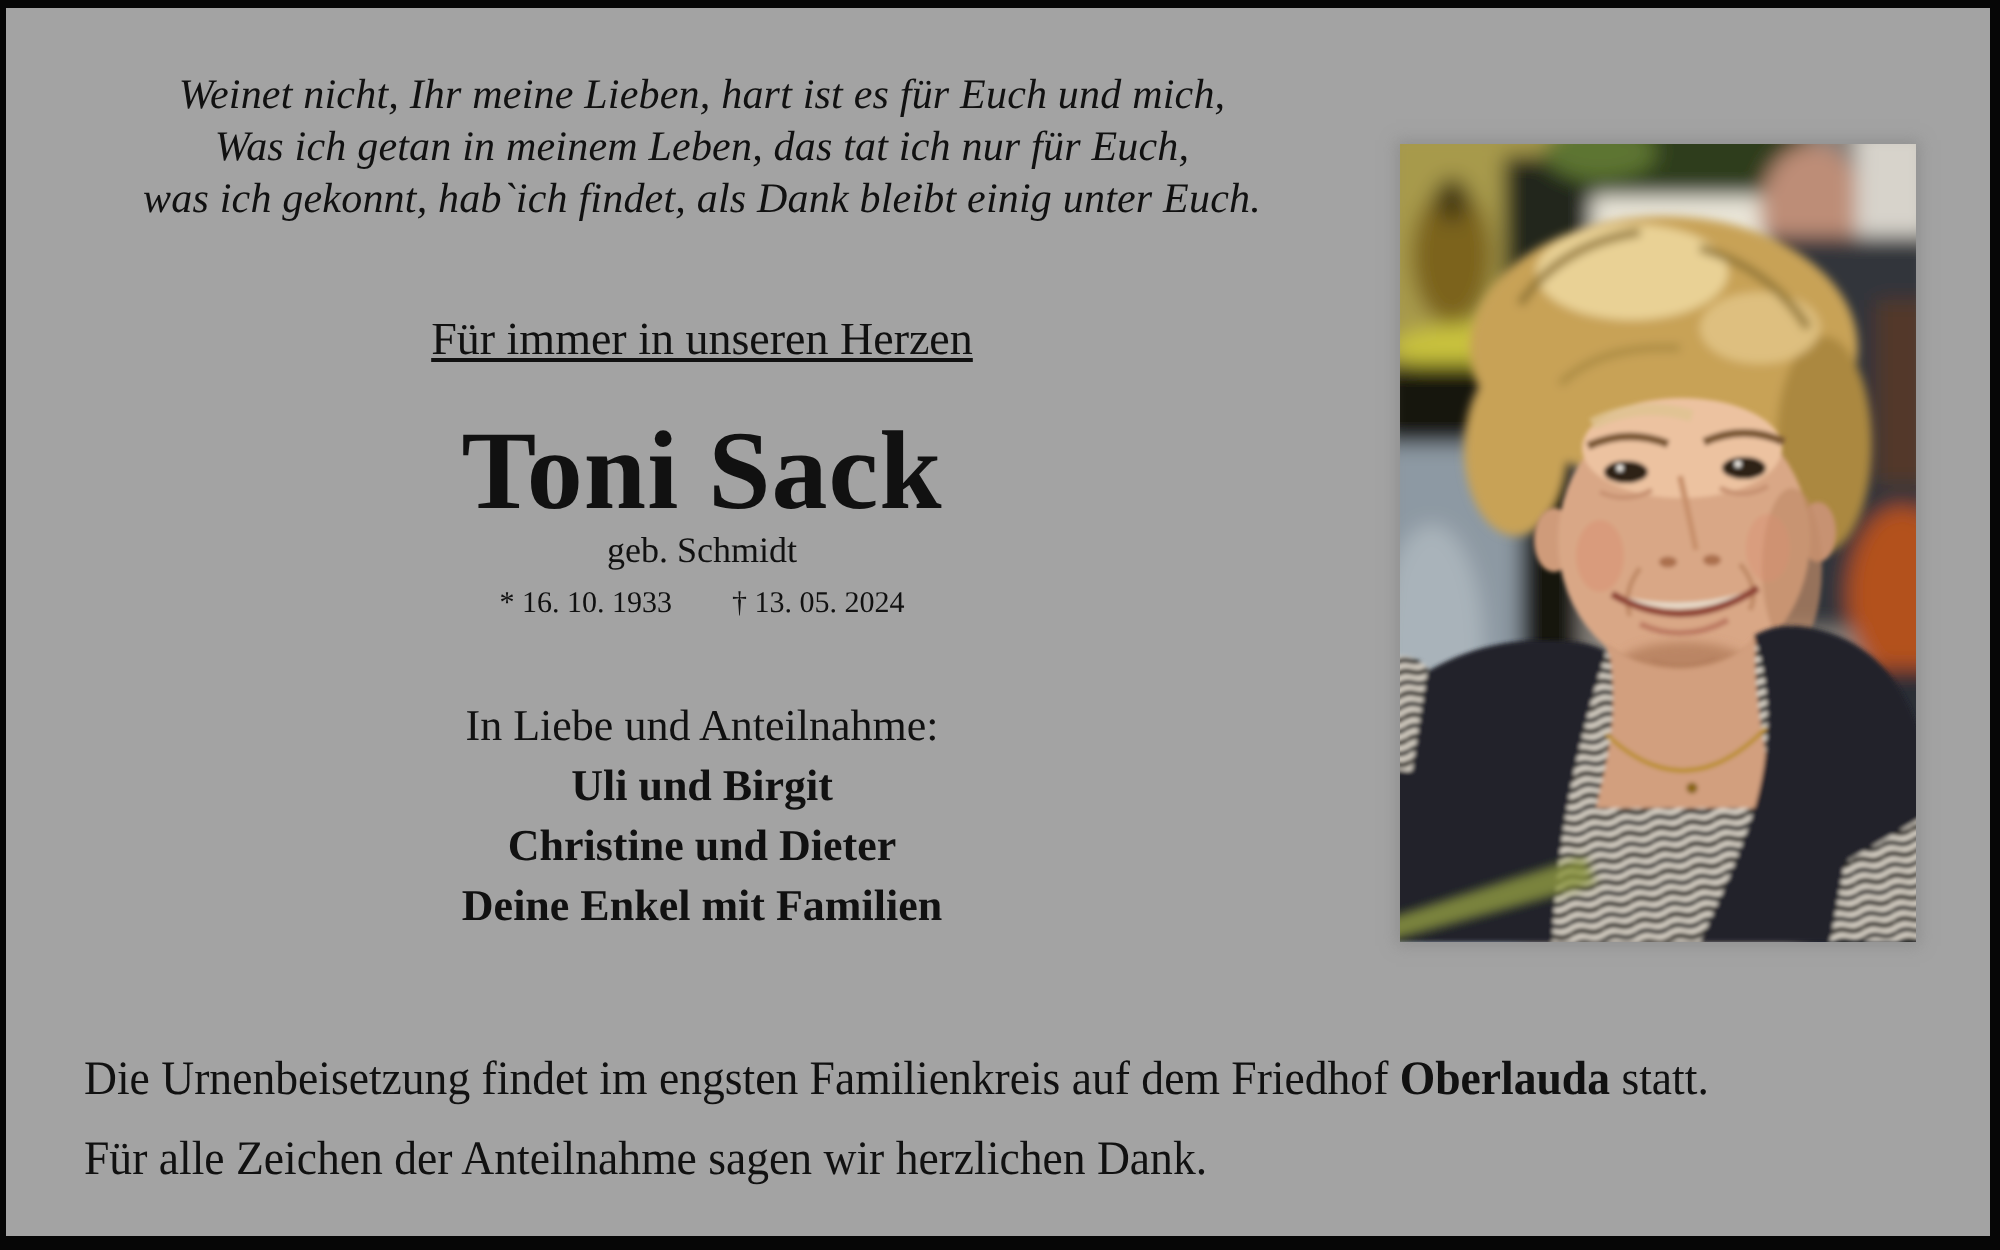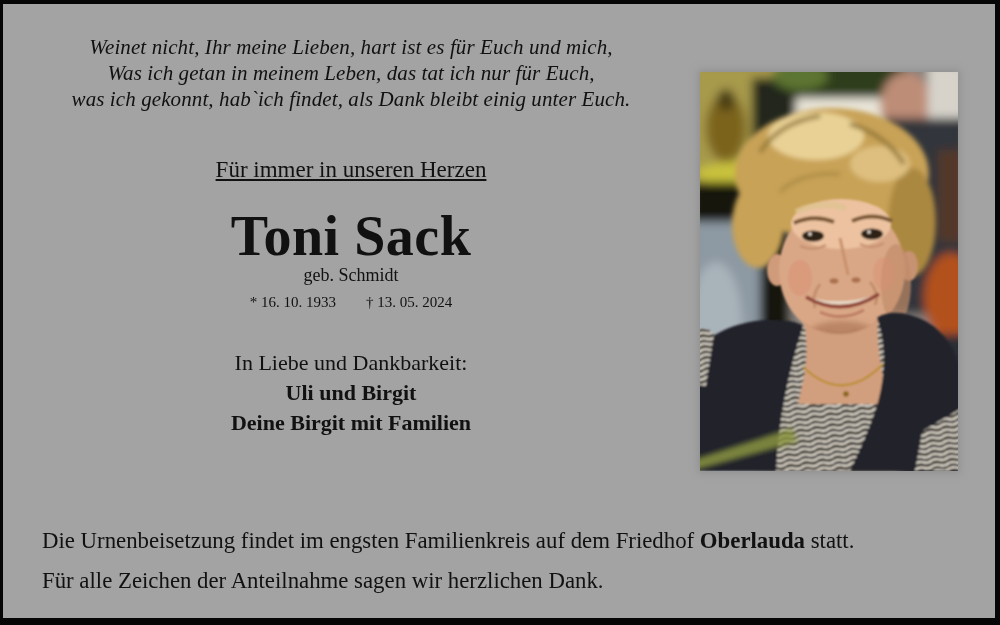--- a/index.html
+++ b/index.html
@@ -88,23 +88,24 @@
 
     <div class="name">Toni Sack</div>
 
     <div class="maiden">geb. Schmidt</div>
 
     <div class="dates">
       <span class="birth">* 16. 10. 1933</span><span>† 13. 05. 2024</span>
     </div>
 
     <div class="family">
-      <div>In Liebe und Dankbarkeit:</div>
+      <div>In Liebe und Anteilnahme:</div>
       <div class="family-name">Uli und Birgit</div>
-      <div class="family-name">Deine Birgit mit Familien</div>
+      <div class="family-name">Christine und Dieter</div>
+      <div class="family-name">Deine Enkel mit Familien</div>
     </div>
 
   </div>
 
   <div class="photo">
     <svg viewBox="0 0 258 399" xmlns="http://www.w3.org/2000/svg">
       <defs>
         <filter id="b6" x="-20%" y="-20%" width="140%" height="140%">
             <feGaussianBlur stdDeviation="5"></feGaussianBlur>
           </filter>

